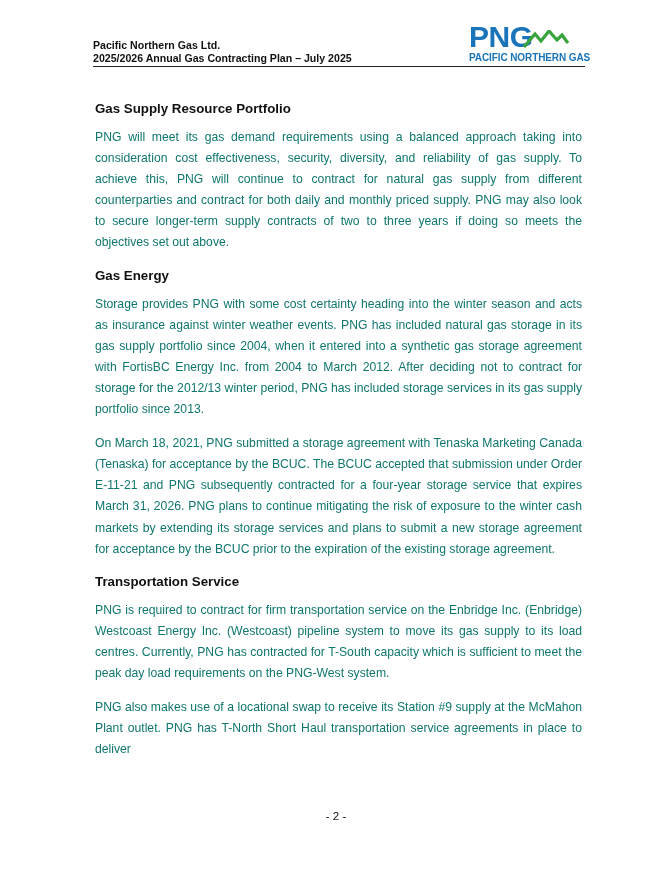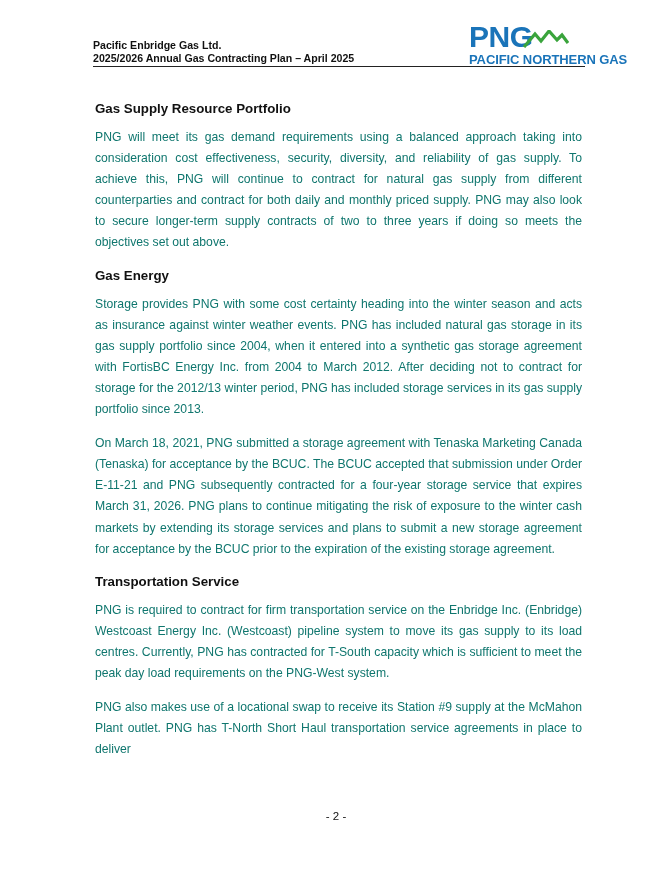--- a/index.html
+++ b/index.html
@@ -5,34 +5,34 @@
     html, body { margin: 0; padding: 0; background: #ffffff; }
     body { width: 672px; height: 869px; position: relative; overflow: hidden;
            font-family: "Liberation Sans", sans-serif; color: #111111; }
     .page-header { position: absolute; left: 93px; top: 22px; width: 492px; height: 44px;
                    border-bottom: 1.3px solid #222; }
     .hdr-text { position: absolute; left: 0; top: 17px; font-weight: bold; font-size: 10.6px; line-height: 12.5px; color: #111; }
     .logo { position: absolute; right: 12px; top: 2px; width: 108px; height: 40px; }
     .logo-png { position: absolute; left: 4px; top: 0px; font-weight: bold; font-size: 30px; letter-spacing: -0.5px;
                 color: #1a74b9; line-height: 26px; }
     .logo-mtn { position: absolute; left: 58px; top: 6px; width: 46px; height: 18px; }
-    .logo-sub { position: absolute; left: 4px; top: 28px; font-weight: bold; font-size: 13px; color: #1a74b9; letter-spacing: -0.1px; white-space: nowrap; }
+    .logo-sub { position: absolute; left: 4px; top: 28px; font-weight: bold; font-size: 10px; color: #1a74b9; letter-spacing: -0.1px; white-space: nowrap; }
     .content { position: absolute; left: 95px; top: 92px; width: 501px; }
     h2 { font-size: 13.3px; font-weight: bold; margin: 8px 0 9px 0; line-height: 18px; color: #111; }
     p { font-size: 12.2px; line-height: 21.1px; margin: 0 14px 13px 0; text-align: justify; color: #0f766e; }
     .sec { margin-top: 0; }
     .pagenum { position: absolute; top: 810px; left: 0; width: 672px; text-align: center; font-size: 11.5px; color: #111; }
   </style>
 </head>
 <body>
 
 <div class="page-header">
   <div class="hdr-text">
-    <div>Pacific Enbridge Gas Ltd.</div>
-    <div>2025/2026 Annual Gas Contracting Plan – April 2025</div>
+    <div>Pacific Northern Gas Ltd.</div>
+    <div>2025/2026 Annual Gas Contracting Plan – July 2025</div>
   </div>
   <div class="logo">
     <div class="logo-png">PNG</div>
     <svg class="logo-mtn" viewBox="0 0 46 18">
       <polyline points="1,17 12,4 18,11 26,1 34,10 39,5 45,13" fill="none" stroke="#3aa43c" stroke-width="3.2" stroke-linejoin="miter"></polyline>
     </svg>
     <div class="logo-sub">PACIFIC NORTHERN GAS</div>
   </div>
 </div>
 

